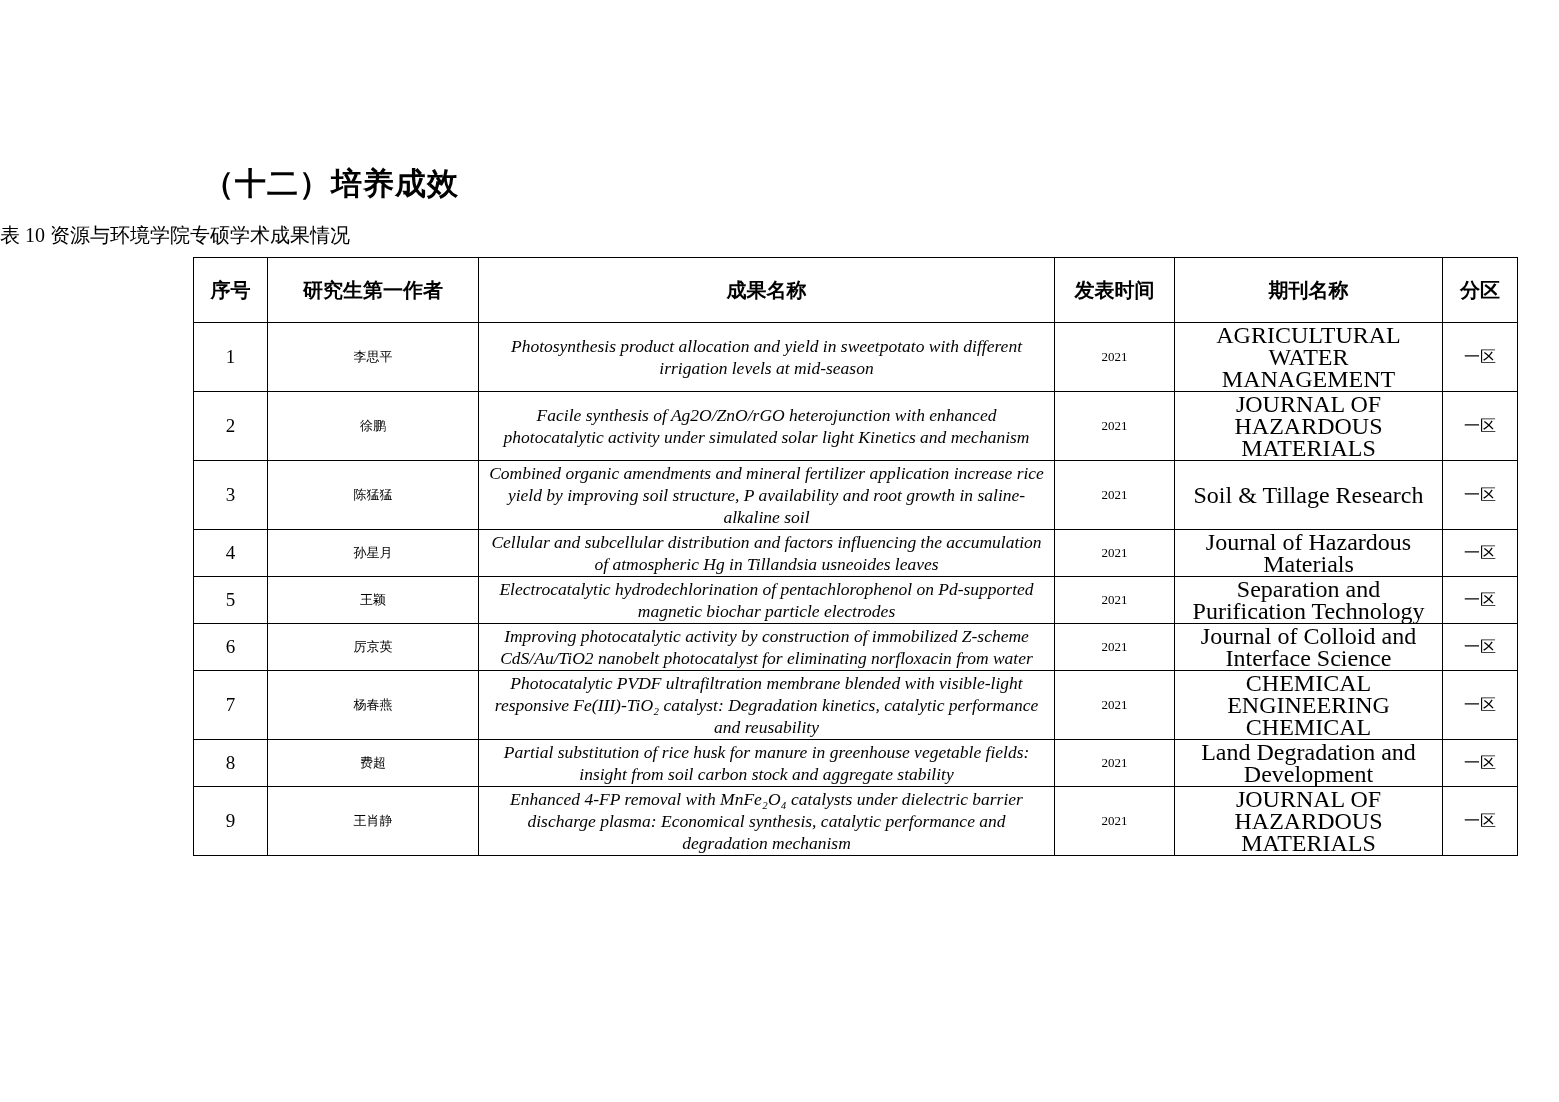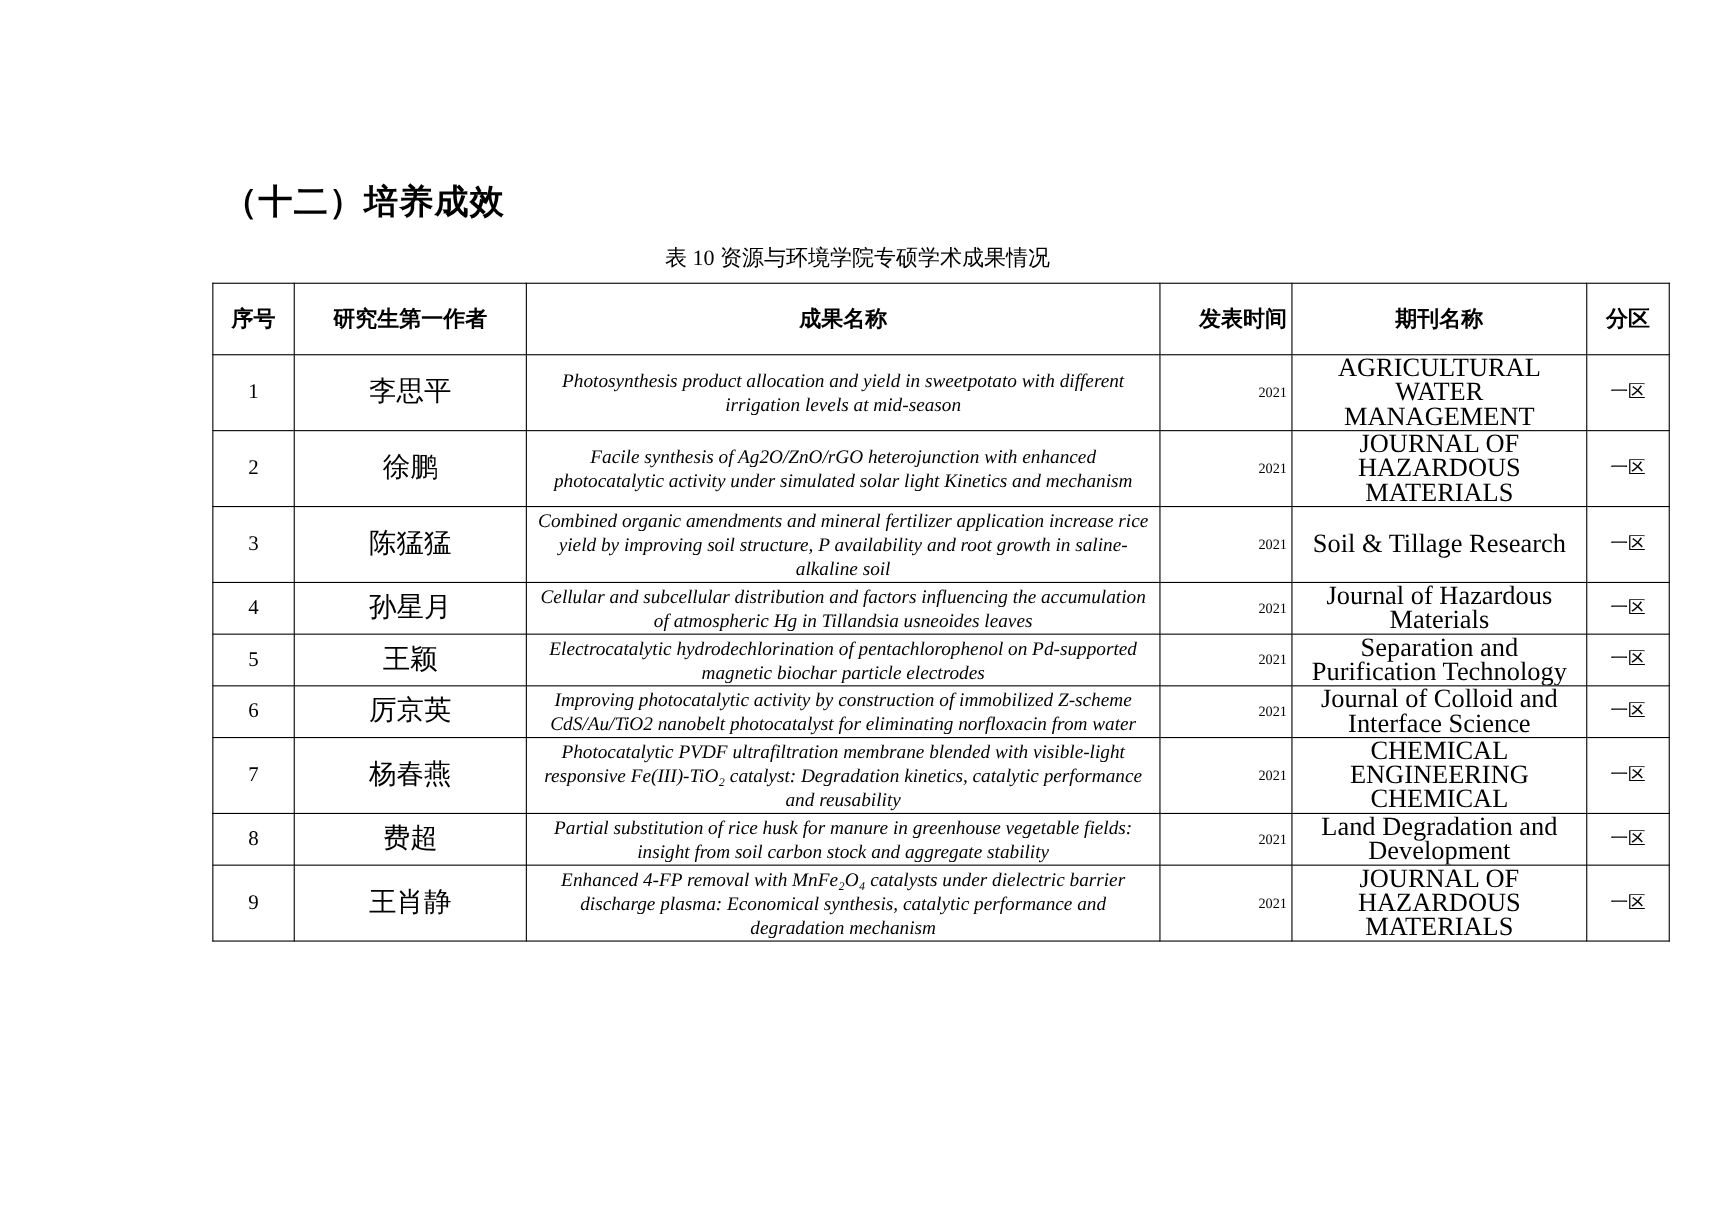--- a/index.html
+++ b/index.html
@@ -23,21 +23,21 @@
     padding-top: 164px;
     padding-left: 203px;
     font-family: "Liberation Sans", sans-serif;
     font-weight: bold;
     font-size: 31px;
     line-height: 40px;
     letter-spacing: 1px;
   }
   .caption {
     margin-top: 18px;
-    text-align: center;
+    text-align: left;
     font-size: 20px;
     line-height: 26px;
     font-family: "Liberation Serif", serif;
   }
   table.results {
     margin-left: 193px;
     margin-top: 9px;
     border-collapse: collapse;
     table-layout: fixed;
     width: 1228px;
@@ -53,29 +53,29 @@
     font-family: "Liberation Sans", sans-serif;
     font-weight: bold;
     font-size: 20px;
     line-height: 27px;
     height: 62px;
     padding: 1px 4px;
   }
   th.col1 { padding: 1px 25px; }
   td { padding: 1px 4px; }
   td.col0 { font-size: 19px; line-height: 22px; }
-  td.col1 { font-size: 25px; line-height: 22px; }
+  td.col1 { font-size: 13px; line-height: 22px; }
   td.col2 { font-size: 17.5px; line-height: 22px; padding: 1px 6px; font-style: italic; }
   td.col3 { font-size: 13px; line-height: 22px; }
   td.col4 { font-size: 24px; line-height: 22px; }
   td.col5 { font-size: 16px; line-height: 22px; }
   .col0 { width: 65px; }
   .col1 { width: 160px; }
   .col2 { width: 567px; }
-  .col3 { width: 111px; text-align: right; }
+  .col3 { width: 111px; }
   .col4 { width: 259px; }
   .col5 { width: 66px; }
   .page-number {
     position: absolute;
     top: 956px;
     left: 0;
     width: 1559px;
     text-align: center;
     font-family: "Liberation Sans", sans-serif;
     font-size: 22px;

